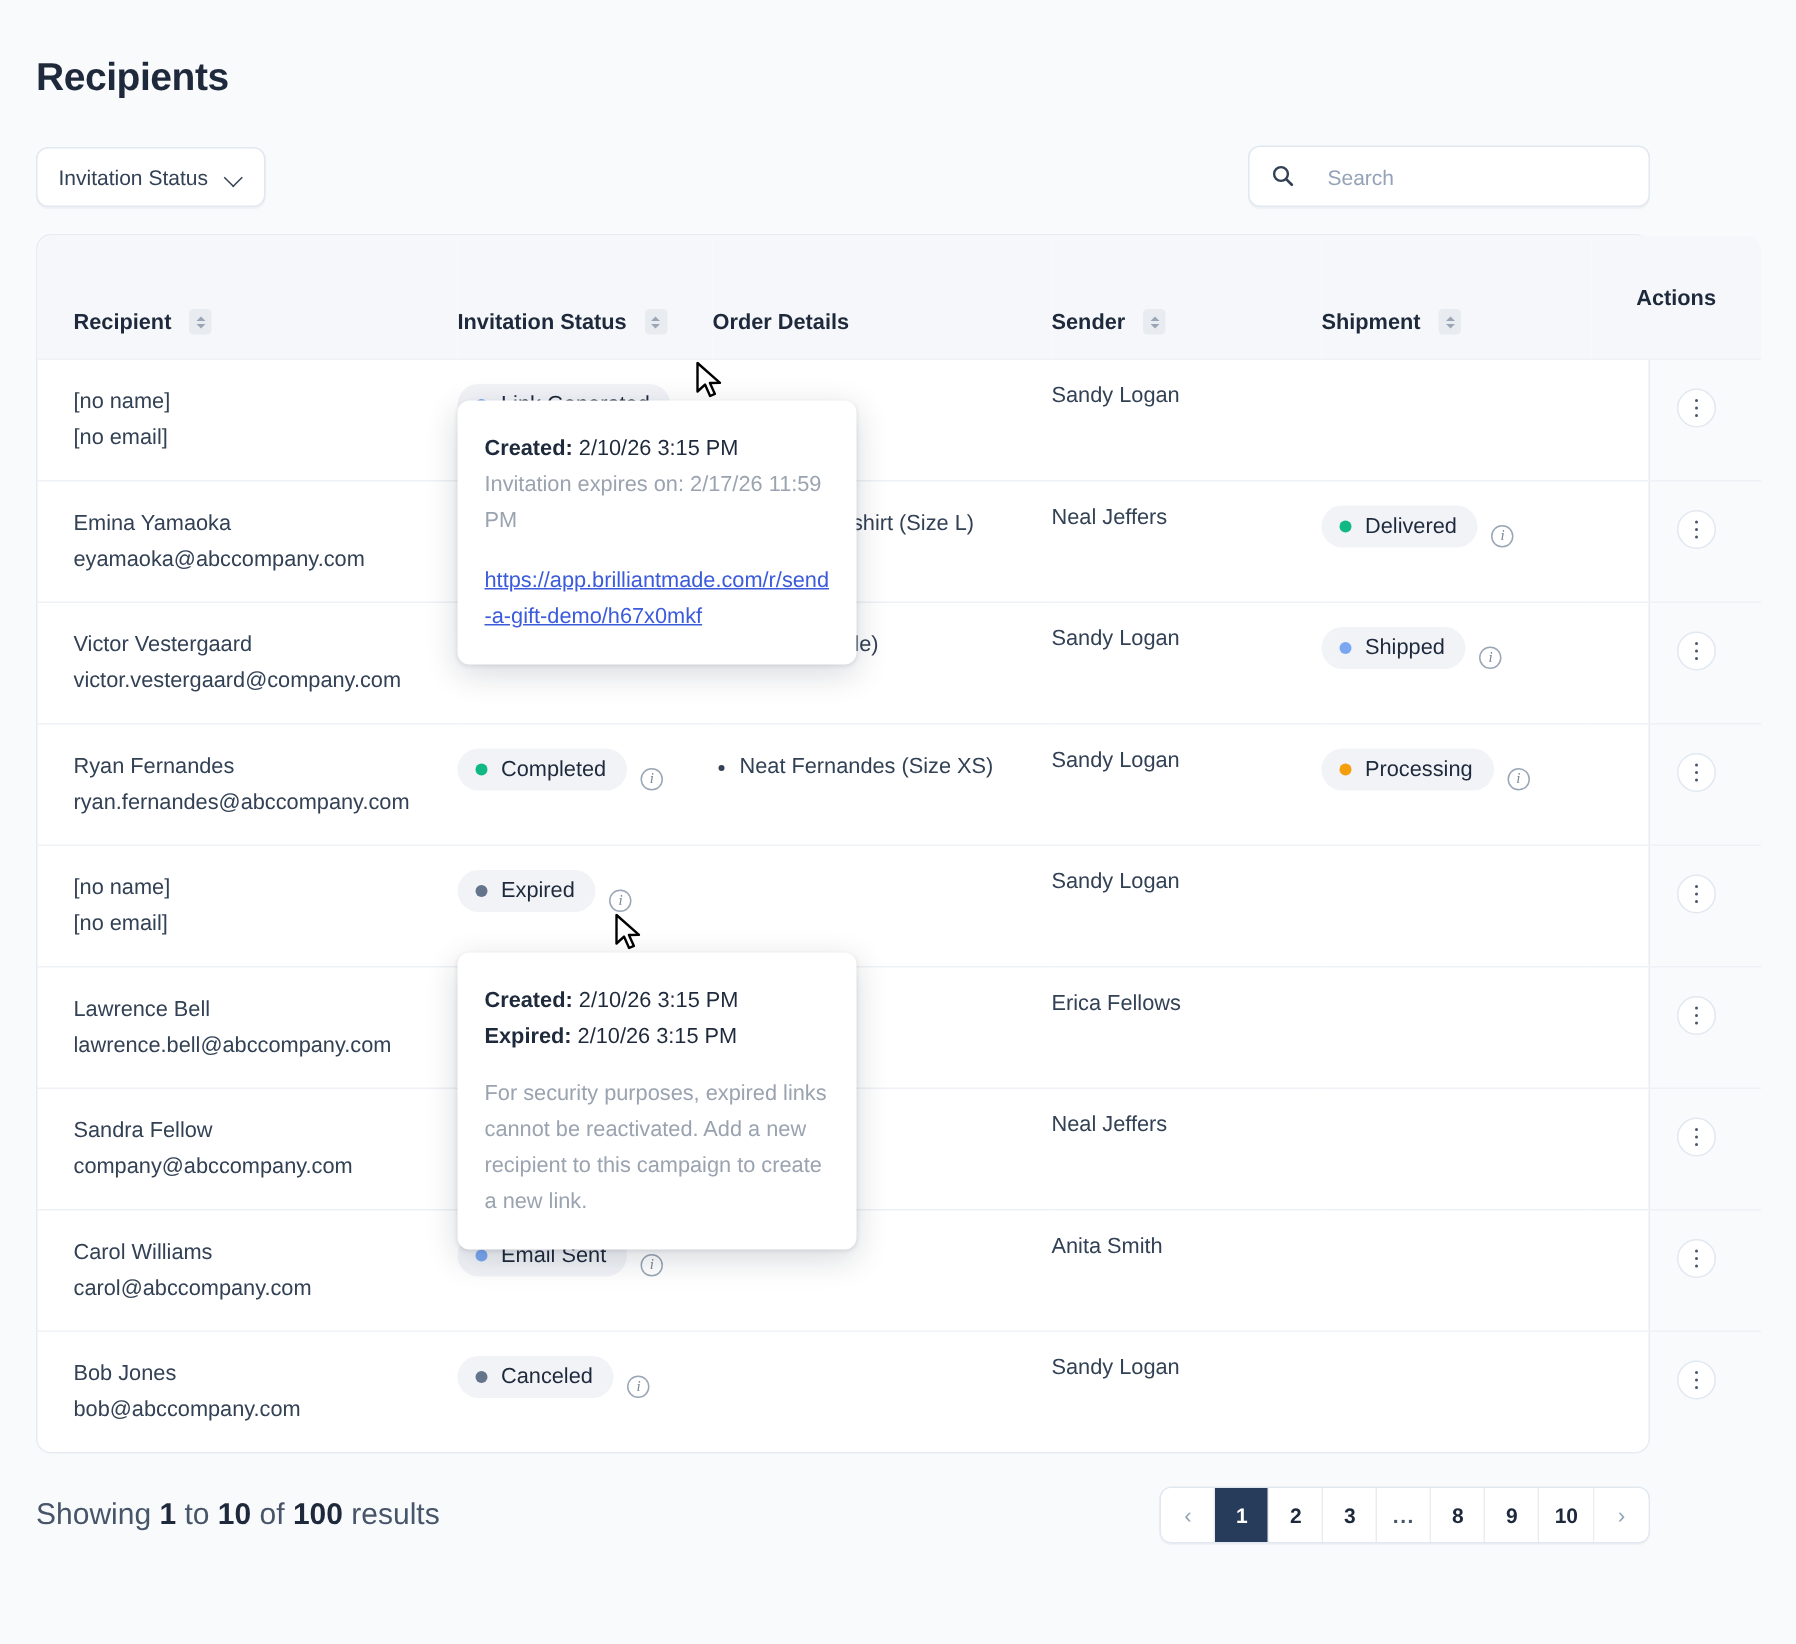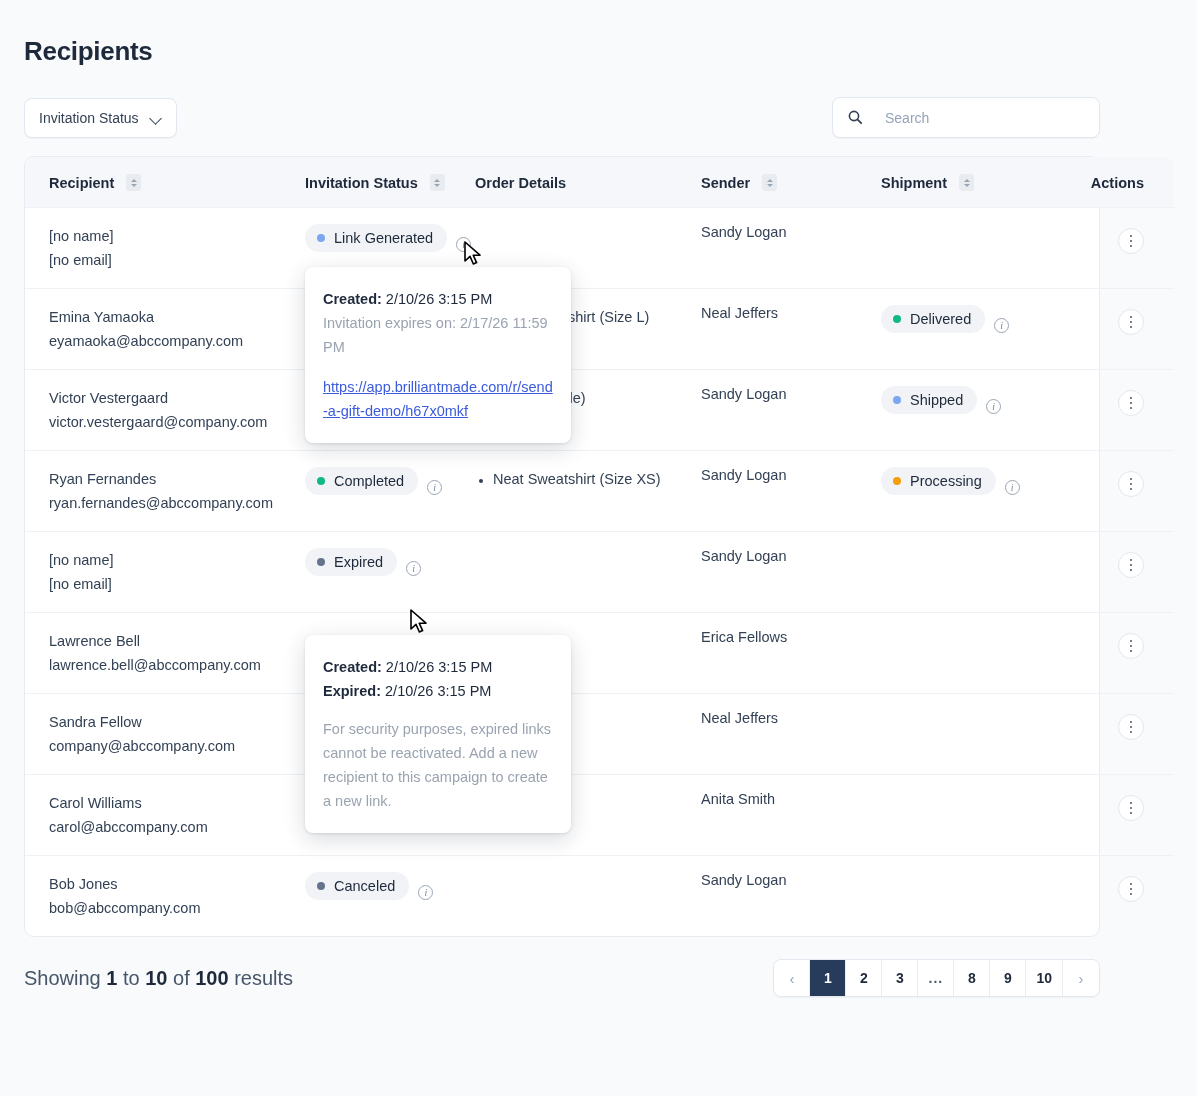--- a/index.html
+++ b/index.html
@@ -62,21 +62,21 @@
   table { width: 100%; border-collapse: collapse; table-layout: fixed; }
   thead th {
     background: #f5f7fa;
     font-size: 14.5px; font-weight: 700; color: #1e293b;
     text-align: left; padding: 17px 0 16px 0;
     border-bottom: 1px solid #eef1f5;
     white-space: nowrap;
   }
   thead th:first-child { border-top-left-radius: 10px; padding-left: 24px; }
   thead th:last-child  { border-top-right-radius: 10px; text-align: right; padding-right: 30px; }
-  .th-inner { display: inline-flex; align-items: center; gap: 12px; }
+  .th-inner { display: inline-flex; align-items: center; gap: 12px; margin-top: 32px; }
   .sort-box {
     width: 15px; height: 17px; border-radius: 3px; background: #e8ecf1;
     display: inline-flex; flex-direction: column; align-items: center;
     justify-content: center; gap: 2px; cursor: pointer;
   }
   .sort-box i { display: block; width: 0; height: 0; border-left: 3px solid transparent;
                 border-right: 3px solid transparent; }
   .sort-box i.up   { border-bottom: 3.5px solid #9aa6b5; }
   .sort-box i.down { border-top: 3.5px solid #9aa6b5; }
 
@@ -323,21 +323,21 @@
             </td>
             <td><span class="badge-wrap">
                 <span class="badge">
                   <span class="dot" style="background:#10b981"></span>
                   <span>Completed</span>
                 </span>
                 <span class="info-i">i</span>
               </span></td>
             <td>
               <ul class="order-list">
-                <li>Neat Sweatshirt (Size XS)</li>
+                <li>Neat Fernandes (Size XS)</li>
               </ul>
             </td>
             <td><span>Sandy Logan</span></td>
             <td><span class="badge-wrap">
                 <span class="badge">
                   <span class="dot" style="background:#f59e0b"></span>
                   <span>Processing</span>
                 </span>
                 <span class="info-i">i</span>
               </span></td>

